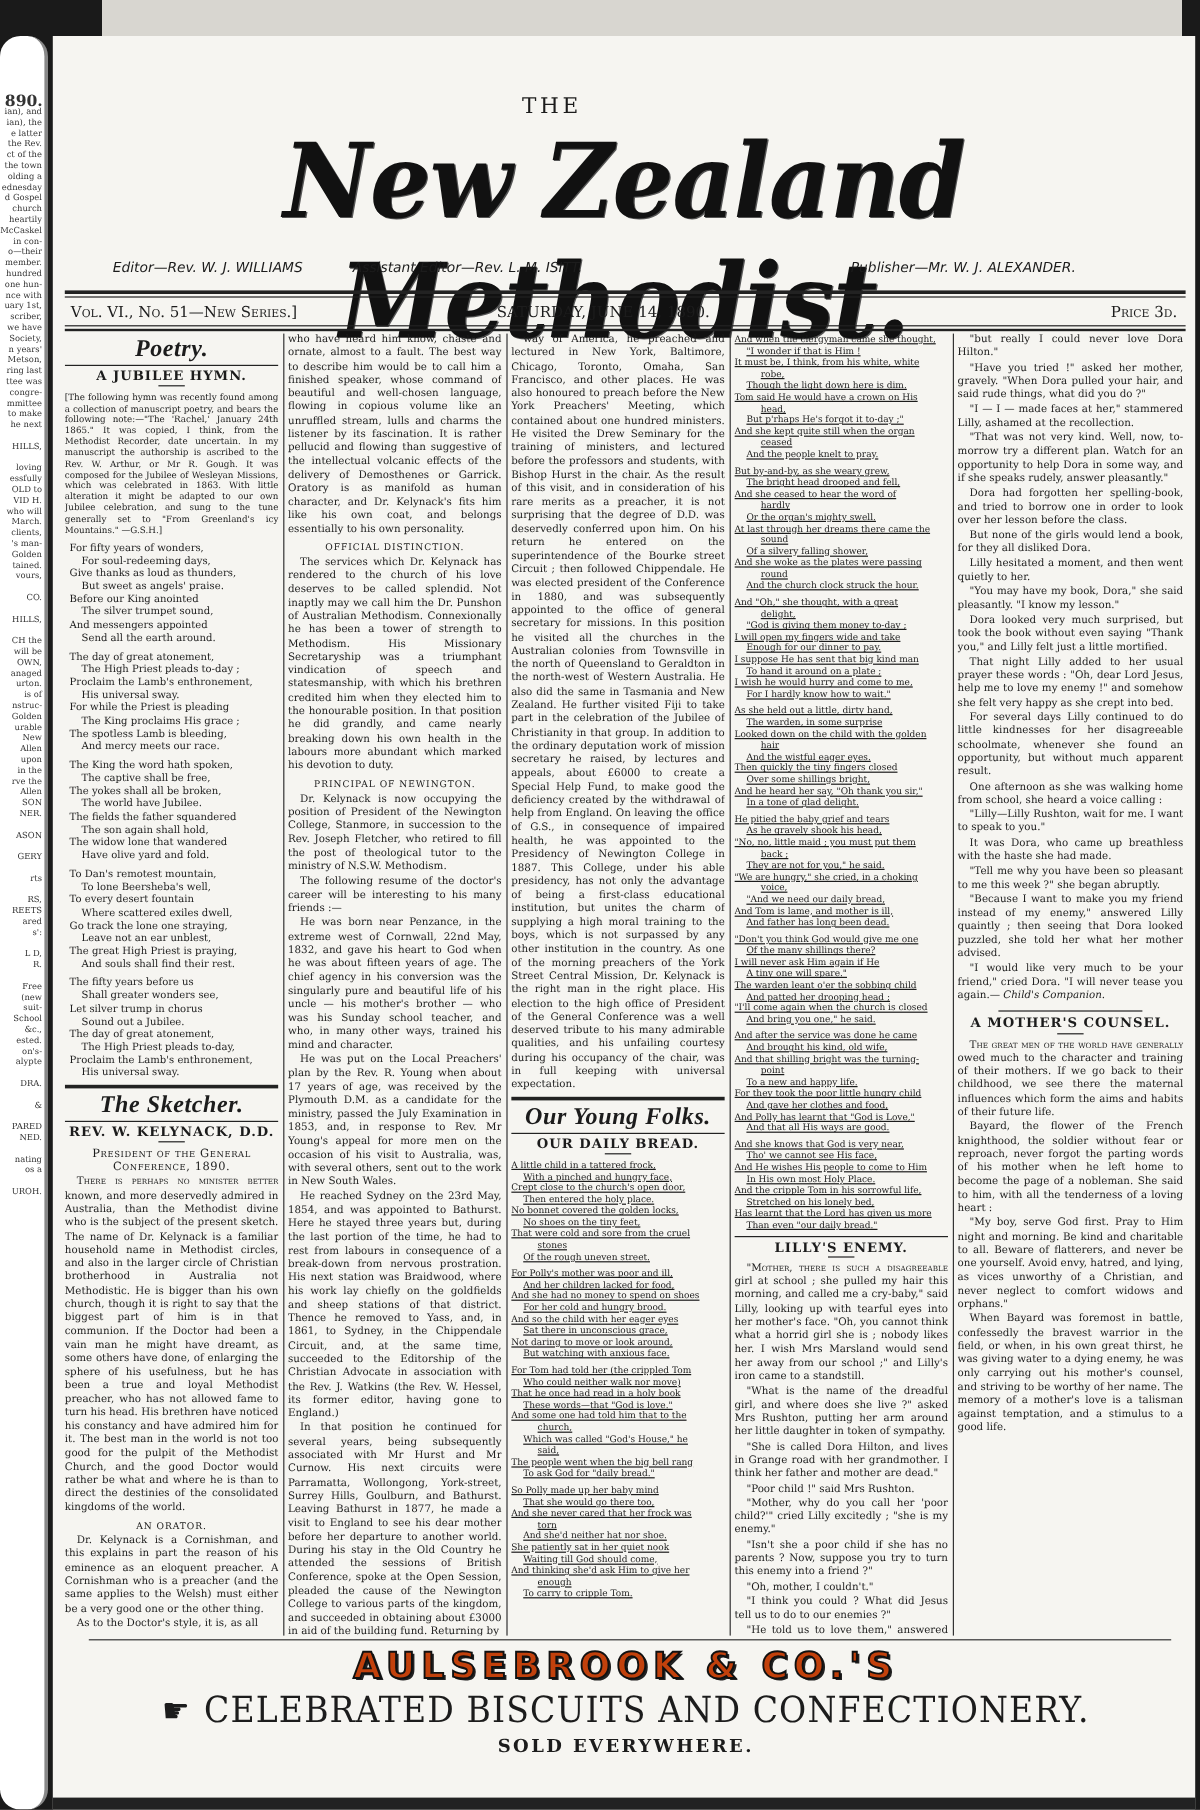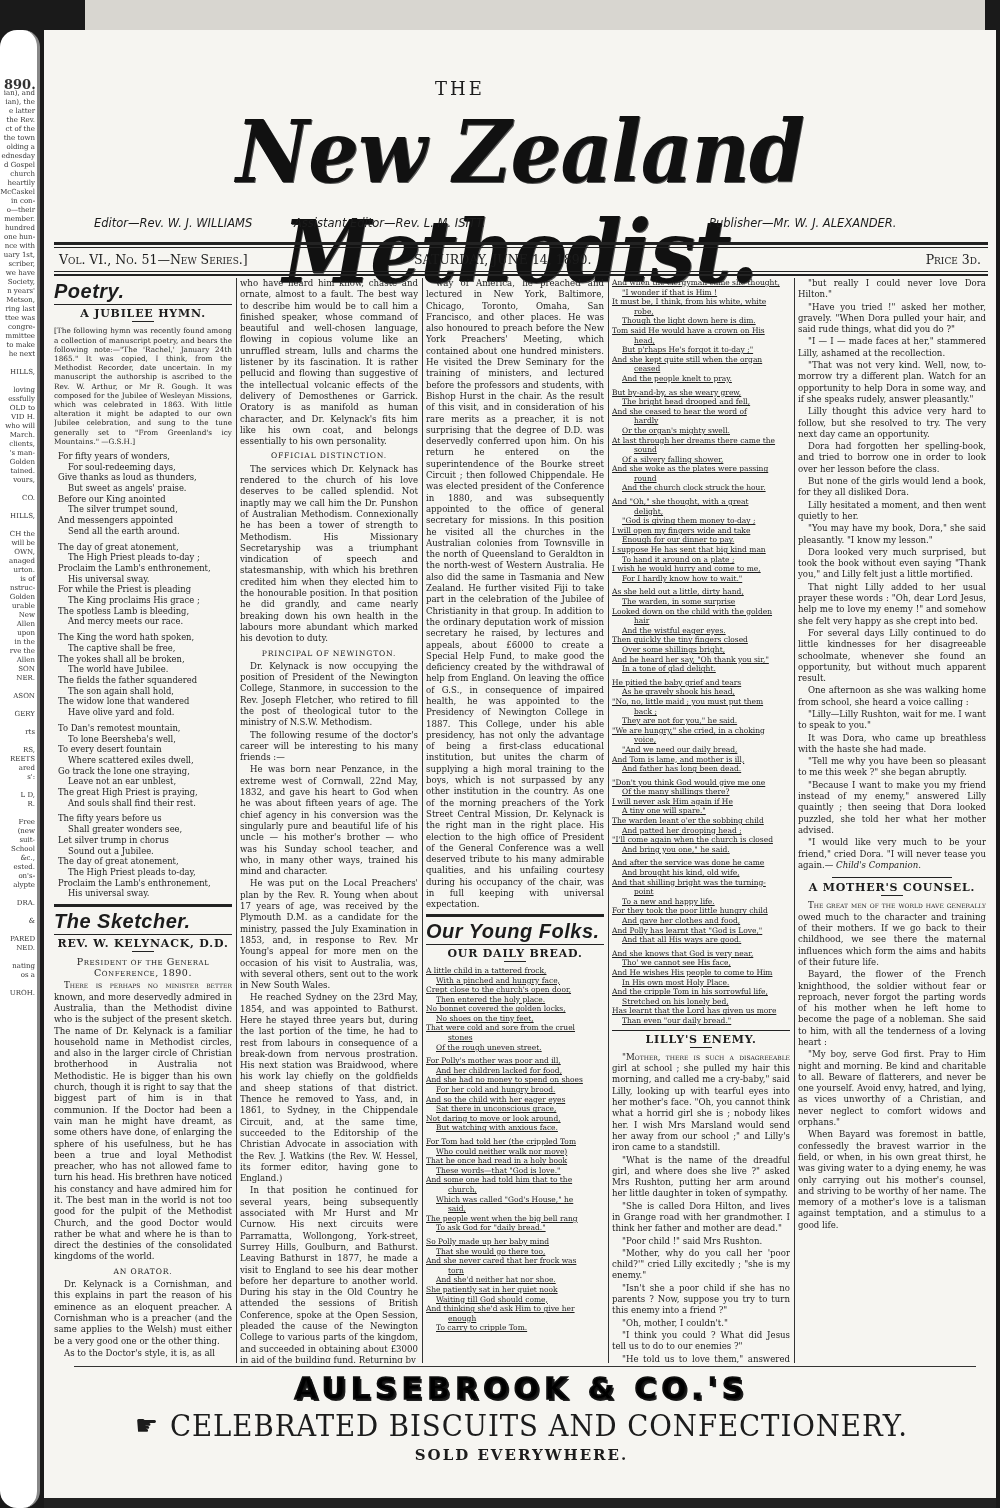--- a/index.html
+++ b/index.html
@@ -35,40 +35,40 @@
   .c1 { left: 0; width: 178px; }
   .c2 { left: 186px; width: 178px; }
   .c3 { left: 372px; width: 178px; }
   .c4 { left: 558px; width: 178px; }
   .c5 { left: 744px; width: 188px; }
   .vline { position: absolute; top: 0; height: 1085px; border-left: 1px solid #333; }
 
   .col p { text-indent: 10px; margin-bottom: 1px; }
   .col p.noind { text-indent: 0; }
   .col p.first::first-line { font-variant: small-caps; }
-  .blackletter { font-family: Liberation Sans, sans-serif; font-weight: bold; font-style: italic; text-align: left; font-size: 20px; line-height: 26px; letter-spacing: 0.5px; }
+  .blackletter { font-family: Liberation Serif, serif; font-weight: bold; font-style: italic; text-align: center; font-size: 20px; line-height: 26px; letter-spacing: 0.5px; }
   .sect-rule { border-top: 3px solid #222; margin: 3px 0 1px; }
   .sect-rule-thin { border-top: 1px solid #222; margin-bottom: 3px; }
   .h-title { text-align: center; font-size: 11px; letter-spacing: 0.8px; margin: 3px 0 2px; font-weight: bold; }
   .short-rule { width: 22px; margin: 2px auto 4px; border-top: 1px solid #222; }
   .subhead { text-align: center; font-size: 7.6px; letter-spacing: 0.8px; margin: 3px 0 2px; }
   .subhead.sc { font-size: 9.5px; font-variant: small-caps; letter-spacing: 0.5px; line-height: 11px; }
   .note { font-size: 7.3px; line-height: 9.2px; margin: 2px 0 5px; text-align: justify; }
   .verse { margin-bottom: 5px; font-size: 8.4px; line-height: 10.7px; text-align: left; }
   .verse .l { padding-left: 4px; }
   .verse .l.in { padding-left: 14px; }
   .cvers { font-size: 7.5px; line-height: 9.6px; text-align: left; margin-bottom: 4px; text-decoration: underline; }
   .cvers .l { padding-left: 0; }
   .cvers .l.in { padding-left: 10px; }
   .cvers .l.cont { padding-left: 22px; }
   em { font-style: italic; }
 
   .ad { position: absolute; top: 1340px; left: 10px; width: 935px; text-align: center; }
   .ad-rule { position: absolute; top: 1336px; left: 30px; right: 20px; border-top: 1px solid #333; }
-  .ad .brand { font-family: "DejaVu Sans", sans-serif; font-weight: bold; font-size: 30px; letter-spacing: 5px; color: #000000; -webkit-text-stroke: 1.6px #111; text-shadow: 2px 2px 0 #222; line-height: 38px; }
+  .ad .brand { font-family: "DejaVu Sans", sans-serif; font-weight: bold; font-size: 30px; letter-spacing: 5px; color: #c2410c; -webkit-text-stroke: 1.6px #111; text-shadow: 2px 2px 0 #222; line-height: 38px; }
   .ad .line2 { font-family: "DejaVu Serif", serif; font-size: 30px; letter-spacing: 1px; line-height: 36px; transform: scaleX(0.92); display: flex; align-items: center; justify-content: center; gap: 12px; }
   .ad .hand { font-size: 28px; }
   .ad .sold { font-family: "DejaVu Serif", serif; font-weight: bold; font-size: 15px; letter-spacing: 2px; line-height: 22px; }
   .bottom-shadow { position: absolute; left: 0; right: 0; bottom: 0; height: 10px; background: #222; }
 </style>
 </head>
 <body>
 
 <div class="scan-top"></div>
 
@@ -463,21 +463,20 @@
           <p>"He told us to love them," answered Lilly, hanging her head,—</p>
         </div>
     </div>
 
     <div class="col c5">
       <div id="story5">
           <p>"but really I could never love Dora Hilton."</p>
           <p>"Have you tried !" asked her mother, gravely. "When Dora pulled your hair, and said rude things, what did you do ?"</p>
           <p>"I — I — made faces at her," stammered Lilly, ashamed at the recollection.</p>
           <p>"That was not very kind. Well, now, to-morrow try a different plan. Watch for an opportunity to help Dora in some way, and if she speaks rudely, answer pleasantly."</p>
-          <p>Lilly thought this advice very hard to follow, but she resolved to try. The very next day came an opportunity.</p>
           <p>Dora had forgotten her spelling-book, and tried to borrow one in order to look over her lesson before the class.</p>
           <p>But none of the girls would lend a book, for they all disliked Dora.</p>
           <p>Lilly hesitated a moment, and then went quietly to her.</p>
           <p>"You may have my book, Dora," she said pleasantly. "I know my lesson."</p>
           <p>Dora looked very much surprised, but took the book without even saying "Thank you," and Lilly felt just a little mortified.</p>
           <p>That night Lilly added to her usual prayer these words : "Oh, dear Lord Jesus, help me to love my enemy !" and somehow she felt very happy as she crept into bed.</p>
           <p>For several days Lilly continued to do little kindnesses for her disagreeable schoolmate, whenever she found an opportunity, but without much apparent result.</p>
           <p>One afternoon as she was walking home from school, she heard a voice calling :</p>
           <p>"Lilly—Lilly Rushton, wait for me. I want to speak to you."</p>
           <p>It was Dora, who came up breathless with the haste she had made.</p>

